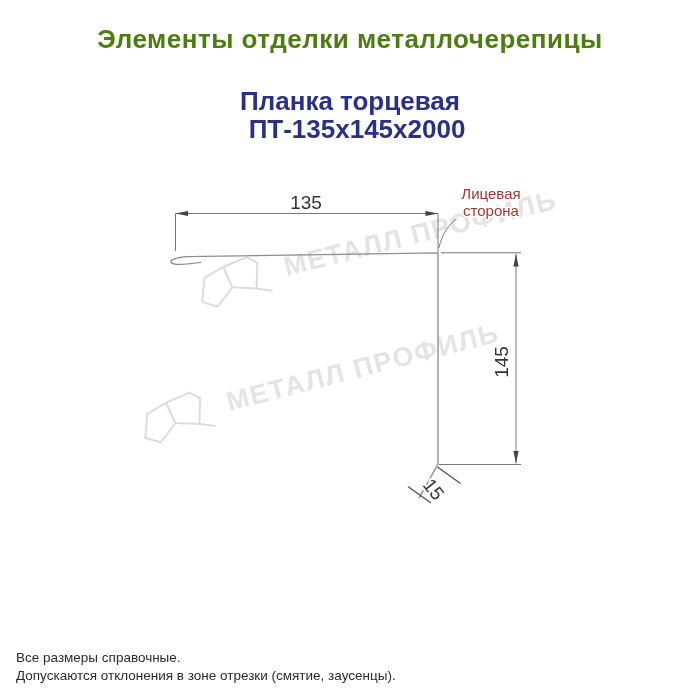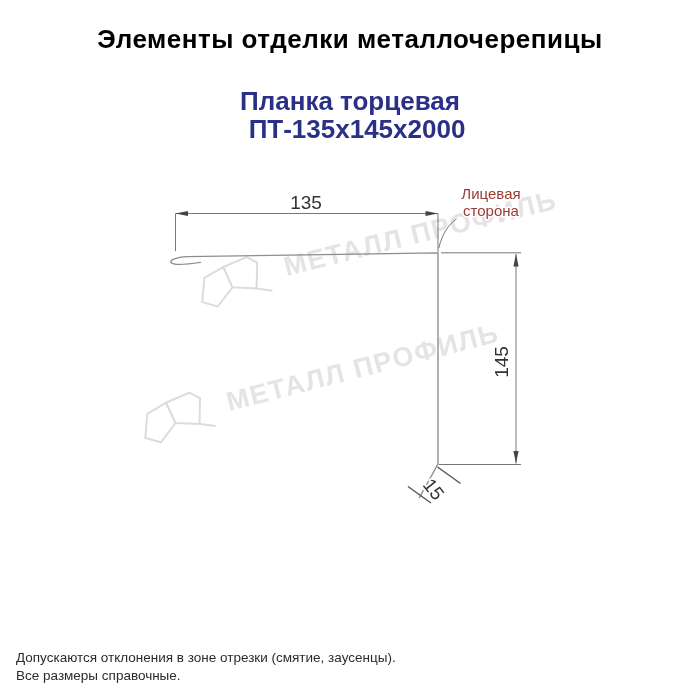--- a/index.html
+++ b/index.html
@@ -2,21 +2,21 @@
 <html><head>
 <meta charset="utf-8">
 <style>
   html,body{margin:0;padding:0;background:#fff;}
   .page{
     position:relative;width:700px;height:700px;background:#ffffff;overflow:hidden;
     font-family:"Liberation Sans", sans-serif;color:#1b1b1b;
   }
   .title{
     position:absolute;left:0;top:24px;width:700px;text-align:center;
-    font-size:26px;font-weight:700;letter-spacing:0.5px;color:#000000;
+    font-size:26px;font-weight:700;letter-spacing:0.5px;color:#4d7c0f;
   }
   .subtitle{
     position:absolute;left:0;width:700px;text-align:center;
     font-size:26px;font-weight:700;color:#2b3087;
   }
   .subtitle.name{top:86px;}
   .subtitle.code{top:114px;padding-left:7px;}
   .watermark{
     position:absolute;display:flex;align-items:center;gap:10px;
     transform-origin:left center;color:#e4e4e4;white-space:nowrap;
@@ -92,17 +92,17 @@
     <path class="thin" d="M 456.5 219 C 449 224, 442.5 233, 438.8 248"></path>
     <text class="face-text" x="491" y="199" text-anchor="middle" fill="#993a30" style="color: rgb(153, 58, 48);">Лицевая</text>
     <text class="face-text" x="491" y="216" text-anchor="middle" fill="#993a30" style="color: rgb(153, 58, 48);">сторона</text>
   </svg>
 
   <div class="title">Элементы отделки металлочерепицы</div>
   <div class="subtitle name" style="color: rgb(43, 48, 135);">Планка торцевая</div>
   <div class="subtitle code" style="color: rgb(43, 48, 135);">ПТ-135х145х2000</div>
 
   <div class="footer">
+    <div>Все размеры справочные.</div>
     <div>Допускаются отклонения в зоне отрезки (смятие, заусенцы).</div>
-    <div>Все размеры справочные.</div>
   </div>
 
 </div>
 
 </body></html>

